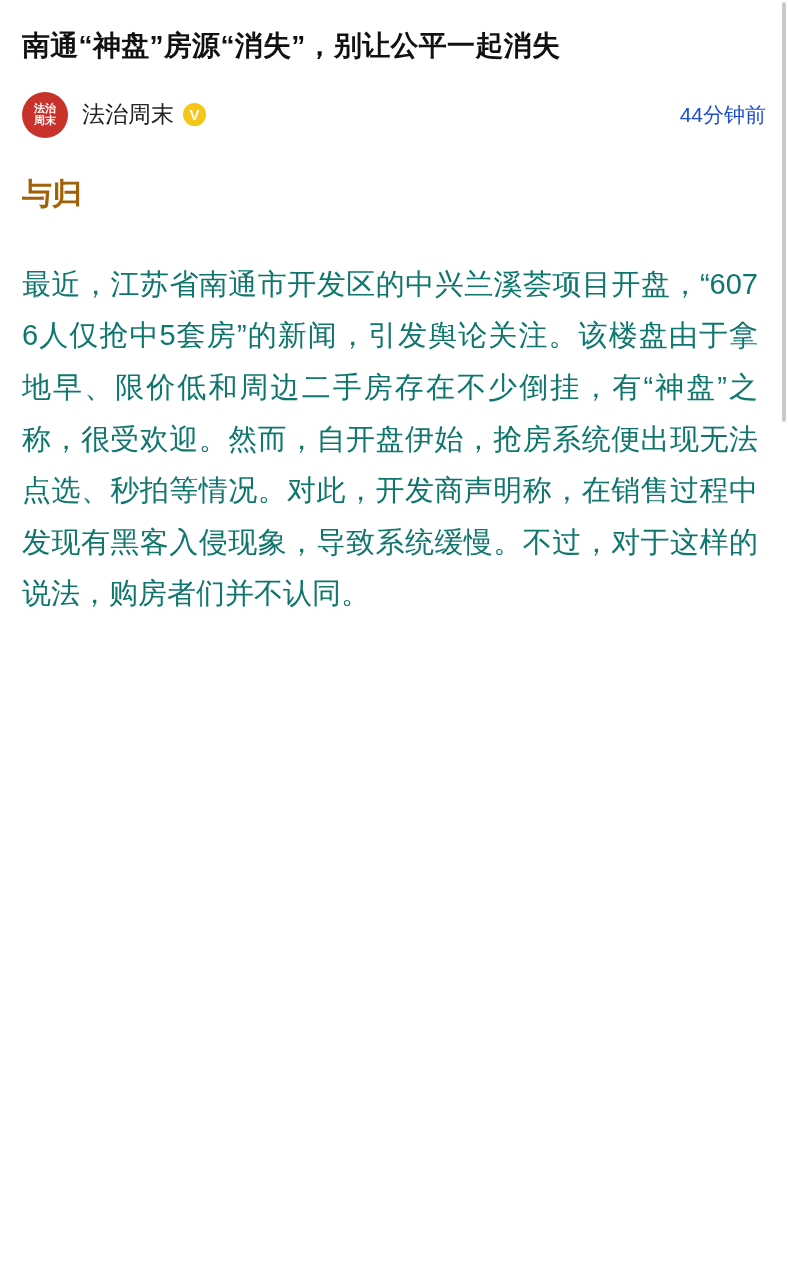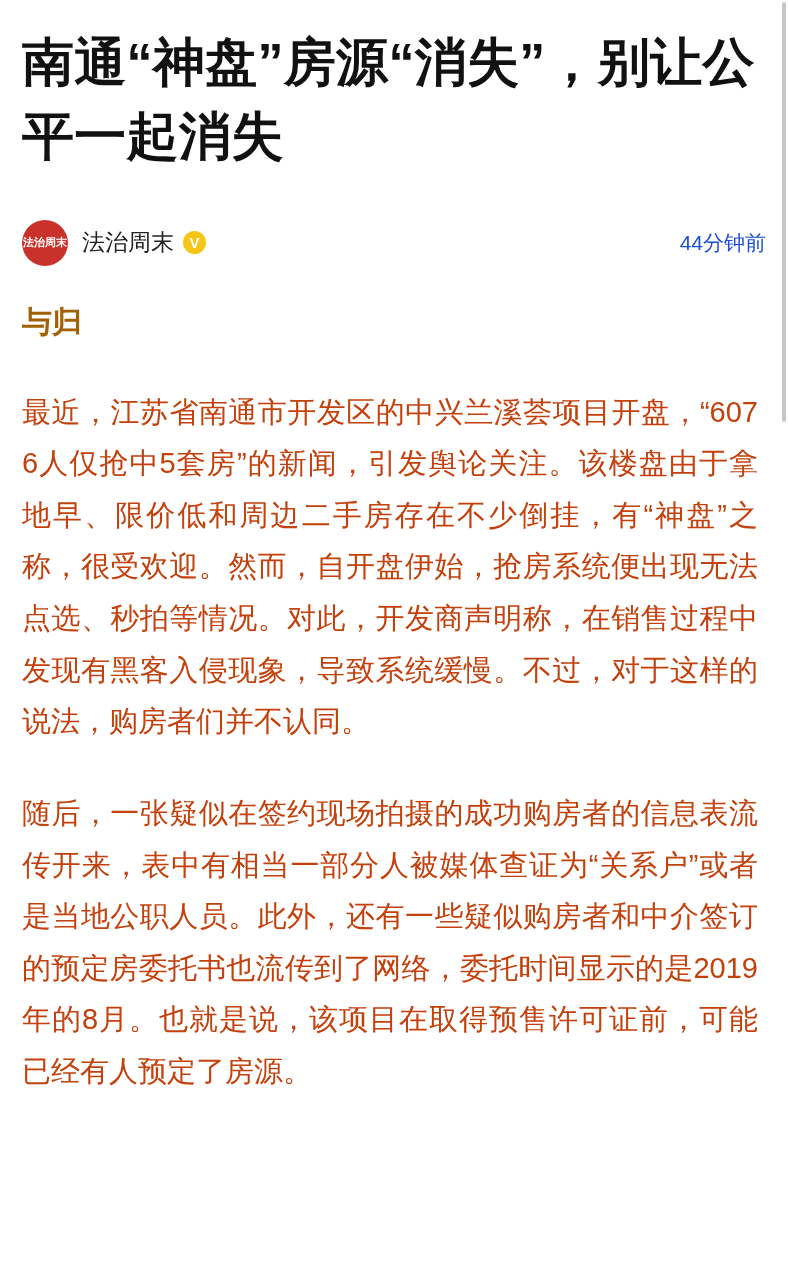--- a/index.html
+++ b/index.html
@@ -16,26 +16,26 @@
   }
   .page {
     width: 788px;
     min-height: 1280px;
     box-sizing: border-box;
     padding: 26px 22px 0 22px;
     position: relative;
     background: #fff;
   }
   .article-title {
-    font-size: 52px;
+    font-size: 28px;
     line-height: 1.42;
     font-weight: bold;
     color: #111111;
     letter-spacing: 0.3px;
-    margin: 0 0 46px 0;
+    margin: 0 0 26px 0;
     word-break: break-all;
   }
   .byline {
     display: flex;
     align-items: center;
     justify-content: space-between;
     margin: 0 0 36px 0;
   }
   .byline-left {
     display: flex;
@@ -44,21 +44,21 @@
   .avatar {
     width: 46px;
     height: 46px;
     border-radius: 50%;
     background: #c8322b;
     color: #ffffff;
     font-size: 11px;
     line-height: 11.5px;
     font-weight: bold;
     display: flex;
-    flex-direction: row;
+    flex-direction: column;
     align-items: center;
     justify-content: center;
     letter-spacing: 0px;
     flex: 0 0 auto;
     overflow: hidden;
     text-align: center;
     padding: 1px 0;
     box-sizing: border-box;
   }
   .avatar span { display: block; }
@@ -88,21 +88,21 @@
   }
   .section-heading {
     font-size: 30px;
     font-weight: bold;
     color: #a16207;
     margin: 0 0 44px 0;
   }
   .para {
     font-size: 29px;
     line-height: 1.78;
-    color: #c2410c;
+    color: #0f766e;
     margin: 0 8px 40px 0;
     text-align: justify;
     word-break: break-all;
   }
   .scrollbar-track {
     position: absolute;
     top: 0;
     right: 2px;
     width: 4px;
     height: 1280px;
@@ -132,19 +132,18 @@
       </div>
       <div class="author-name">法治周末</div>
       <div class="verified-badge">V</div>
     </div>
     <div class="timestamp">44分钟前</div>
   </div>
 
   <div class="section-heading">与归</div>
 
   <p class="para">最近，江苏省南通市开发区的中兴兰溪荟项目开盘，“6076人仅抢中5套房”的新闻，引发舆论关注。该楼盘由于拿地早、限价低和周边二手房存在不少倒挂，有“神盘”之称，很受欢迎。然而，自开盘伊始，抢房系统便出现无法点选、秒拍等情况。对此，开发商声明称，在销售过程中发现有黑客入侵现象，导致系统缓慢。不过，对于这样的说法，购房者们并不认同。</p>
-  <p class="para">随后，一张疑似在签约现场拍摄的成功购房者的信息表流传开来，表中有相当一部分人被媒体查证为“关系户”或者是当地公职人员。此外，还有一些疑似购房者和中介签订的预定房委托书也流传到了网络，委托时间显示的是2019年的8月。也就是说，该项目在取得预售许可证前，可能已经有人预定了房源。</p>
 
   <div class="scrollbar-track">
     <div class="scrollbar-thumb"></div>
   </div>
 
 </div>
 
 </body></html>

